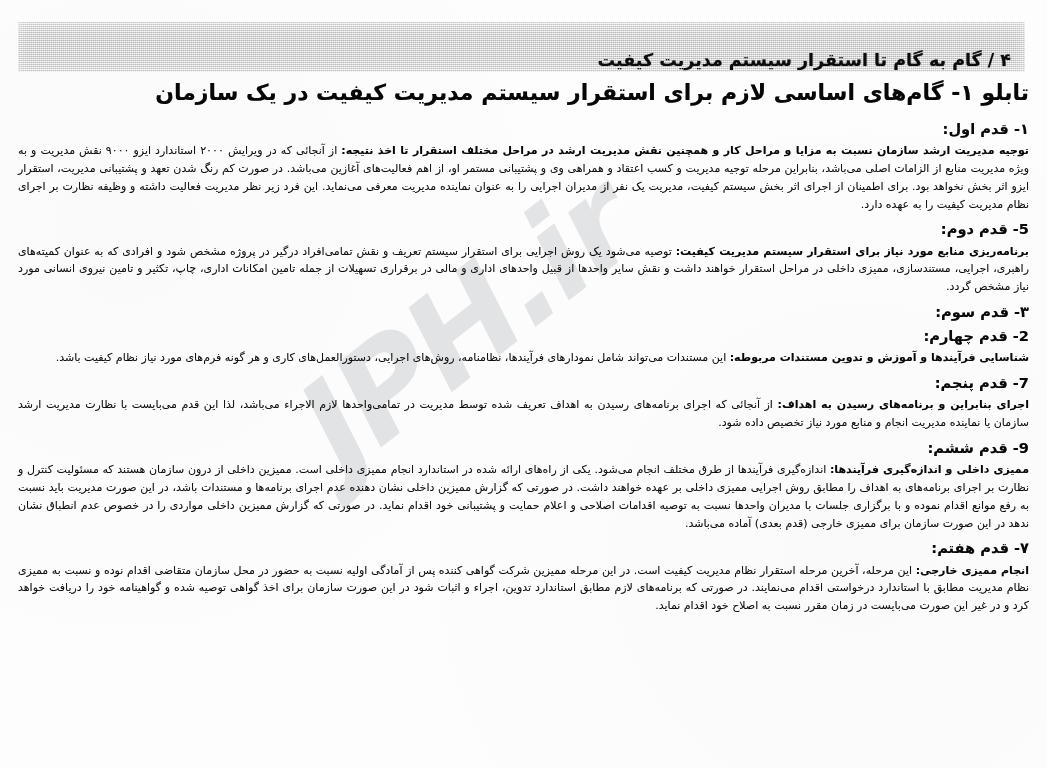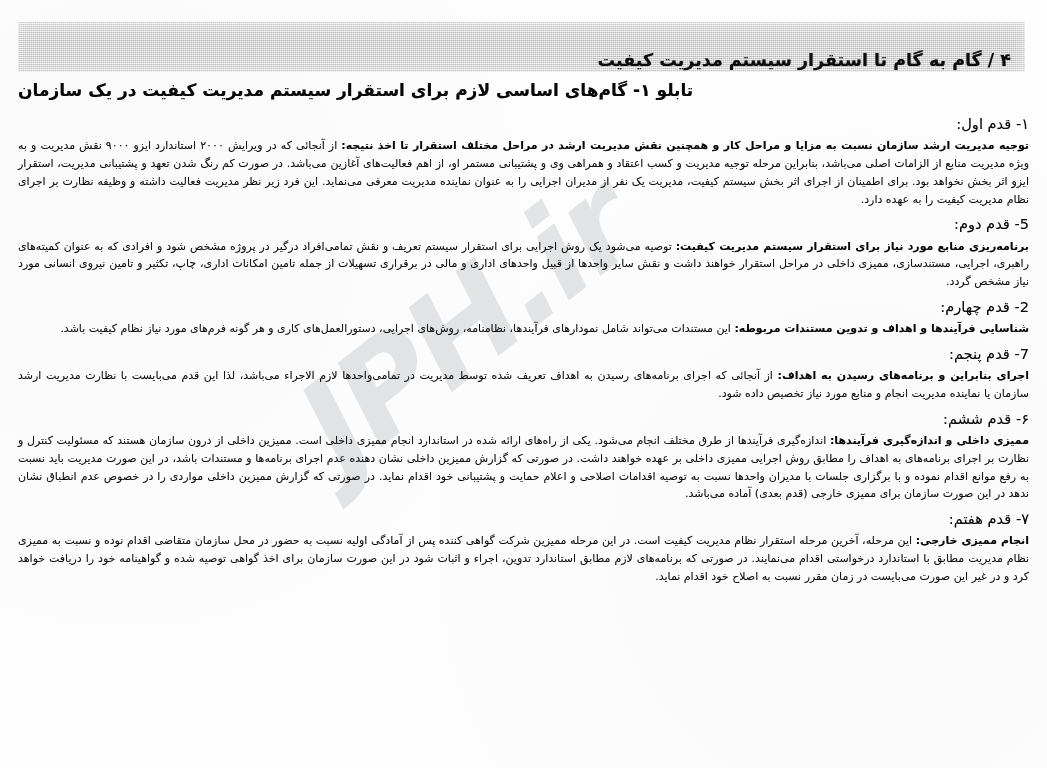--- a/index.html
+++ b/index.html
@@ -82,36 +82,36 @@
   
   .content {
     position: absolute;
     left: 18px;
     right: 18px;
     top: 80px;
     z-index: 3;
   }
 
   .table-title {
-    font-size: 17px;
+    font-size: 22px;
     font-weight: 700;
     color: #070707;
-    text-align: left;
+    text-align: right;
     margin: 0 0 13px 0;
     letter-spacing: 0.1px;
     text-shadow: 0 0 0.6px rgba(0,0,0,0.4);
   }
 
   .step {
     margin-bottom: 2px;
   }
 
   .step-heading {
     font-size: 14.6px;
-    font-weight: 400;
+    font-weight: 700;
     color: #090909;
     text-align: right;
     margin: 0 0 2px 0;
     line-height: 1.52;
     text-shadow: 0 0 0.5px rgba(0,0,0,0.35);
   }
 
   .step-body {
     font-size: 11px;
     color: #0d0d0d;
@@ -148,34 +148,35 @@
       <div class="step-heading">۱- قدم اول:</div>
       <p class="step-body"><span class="lead">توجیه مدیریت ارشد سازمان نسبت به مزایا و مراحل کار و همچنین نقش مدیریت ارشد در مراحل مختلف استقرار تا اخذ نتیجه:</span><span> از آنجائی که در ویرایش ۲۰۰۰ استاندارد ایزو ۹۰۰۰ نقش مدیریت و به ویژه مدیریت منابع از الزامات اصلی می‌باشد، بنابراین مرحله توجیه مدیریت و کسب اعتقاد و همراهی وی و پشتیبانی مستمر او، از اهم فعالیت‌های آغازین می‌باشد. در صورت کم رنگ شدن تعهد و پشتیبانی مدیریت، استقرار ایزو اثر بخش نخواهد بود. برای اطمینان از اجرای اثر بخش سیستم کیفیت، مدیریت یک نفر از مدیران اجرایی را به عنوان نماینده مدیریت معرفی می‌نماید. این فرد زیر نظر مدیریت فعالیت داشته و وظیفه نظارت بر اجرای نظام مدیریت کیفیت را به عهده دارد.</span></p>
     </div>
 
     <div class="step">
       <div class="step-heading">5- قدم دوم:</div>
       <p class="step-body"><span class="lead">برنامه‌ریزی منابع مورد نیاز برای استقرار سیستم مدیریت کیفیت:</span><span> توصیه می‌شود یک روش اجرایی برای استقرار سیستم تعریف و نقش تمامی‌افراد درگیر در پروژه مشخص شود و افرادی که به عنوان کمیته‌های راهبری، اجرایی، مستندسازی، ممیزی داخلی در مراحل استقرار خواهند داشت و نقش سایر واحدها از قبیل واحدهای اداری و مالی در برقراری تسهیلات از جمله تامین امکانات اداری، چاپ، تکثیر و تامین نیروی انسانی مورد نیاز مشخص گردد.</span></p>
     </div>
 
     <div class="step">
+      <div class="step-heading">۳- قدم سوم:</div>
     </div>
 
     <div class="step">
       <div class="step-heading">2- قدم چهارم:</div>
-      <p class="step-body"><span class="lead">شناسایی فرآیندها و اهداف و تدوین مستندات مربوطه:</span><span> این مستندات می‌تواند شامل نمودارهای فرآیندها، نظامنامه، روش‌های اجرایی، دستورالعمل‌های کاری و هر گونه فرم‌های مورد نیاز نظام کیفیت باشد.</span></p>
+      <p class="step-body"><span class="lead">شناسایی فرآیندها و آموزش و تدوین مستندات مربوطه:</span><span> این مستندات می‌تواند شامل نمودارهای فرآیندها، نظامنامه، روش‌های اجرایی، دستورالعمل‌های کاری و هر گونه فرم‌های مورد نیاز نظام کیفیت باشد.</span></p>
     </div>
 
     <div class="step">
       <div class="step-heading">7- قدم پنجم:</div>
       <p class="step-body"><span class="lead">اجرای بنابراین و برنامه‌های رسیدن به اهداف:</span><span> از آنجائی که اجرای برنامه‌های رسیدن به اهداف تعریف شده توسط مدیریت در تمامی‌واحدها لازم الاجراء می‌باشد، لذا این قدم می‌بایست با نظارت مدیریت ارشد سازمان یا نماینده مدیریت انجام و منابع مورد نیاز تخصیص داده شود.</span></p>
     </div>
 
     <div class="step">
-      <div class="step-heading">۶- قدم ششم:</div>
+      <div class="step-heading">9- قدم ششم:</div>
       <p class="step-body"><span class="lead">ممیزی داخلی و اندازه‌گیری فرآیندها:</span><span> اندازه‌گیری فرآیندها از طرق مختلف انجام می‌شود. یکی از راه‌های ارائه شده در استاندارد انجام ممیزی داخلی است. ممیزین داخلی از درون سازمان هستند که مسئولیت کنترل و نظارت بر اجرای برنامه‌های به اهداف را مطابق روش اجرایی ممیزی داخلی بر عهده خواهند داشت. در صورتی که گزارش ممیزین داخلی نشان دهنده عدم اجرای برنامه‌ها و مستندات باشد، در این صورت مدیریت باید نسبت به رفع موانع اقدام نموده و با برگزاری جلسات با مدیران واحدها نسبت به توصیه اقدامات اصلاحی و اعلام حمایت و پشتیبانی خود اقدام نماید. در صورتی که گزارش ممیزین داخلی مواردی را در خصوص عدم انطباق نشان ندهد در این صورت سازمان برای ممیزی خارجی (قدم بعدی) آماده می‌باشد.</span></p>
     </div>
 
     <div class="step">
       <div class="step-heading">۷- قدم هفتم:</div>
       <p class="step-body"><span class="lead">انجام ممیزی خارجی:</span><span> این مرحله، آخرین مرحله استقرار نظام مدیریت کیفیت است. در این مرحله ممیزین شرکت گواهی کننده پس از آمادگی اولیه نسبت به حضور در محل سازمان متقاضی اقدام نوده و نسبت به ممیزی نظام مدیریت مطابق با استاندارد درخواستی اقدام می‌نمایند. در صورتی که برنامه‌های لازم مطابق استاندارد تدوین، اجراء و اثبات شود در این صورت سازمان برای اخذ گواهی توصیه شده و گواهینامه خود را دریافت خواهد کرد و در غیر این صورت می‌بایست در زمان مقرر نسبت به اصلاح خود اقدام نماید.</span></p>
     </div>
 
   </div>
 </div>

